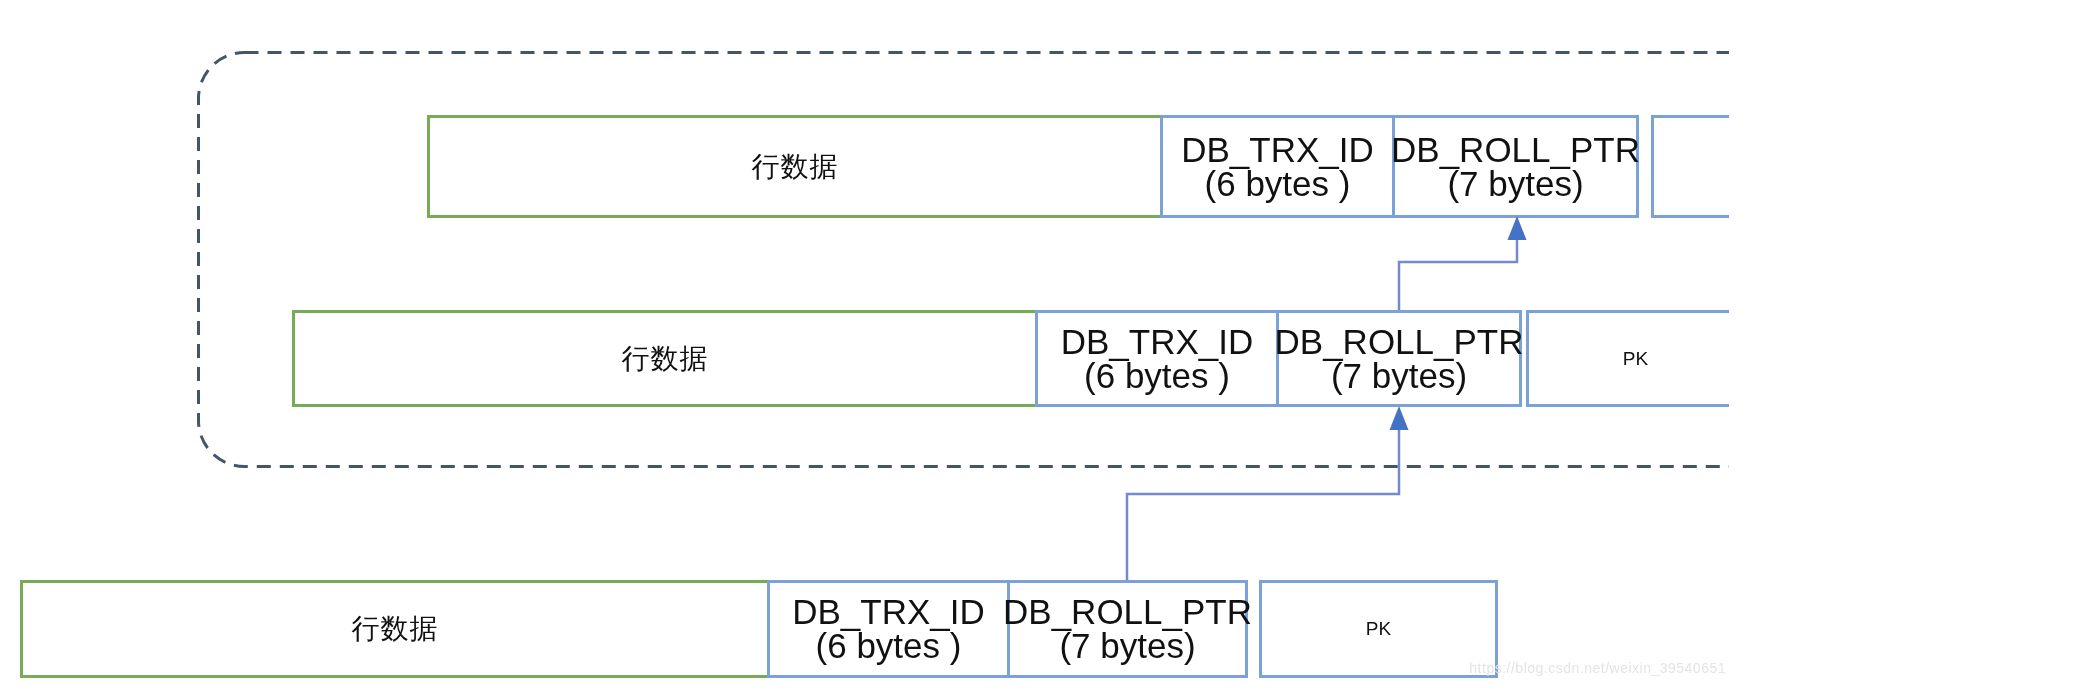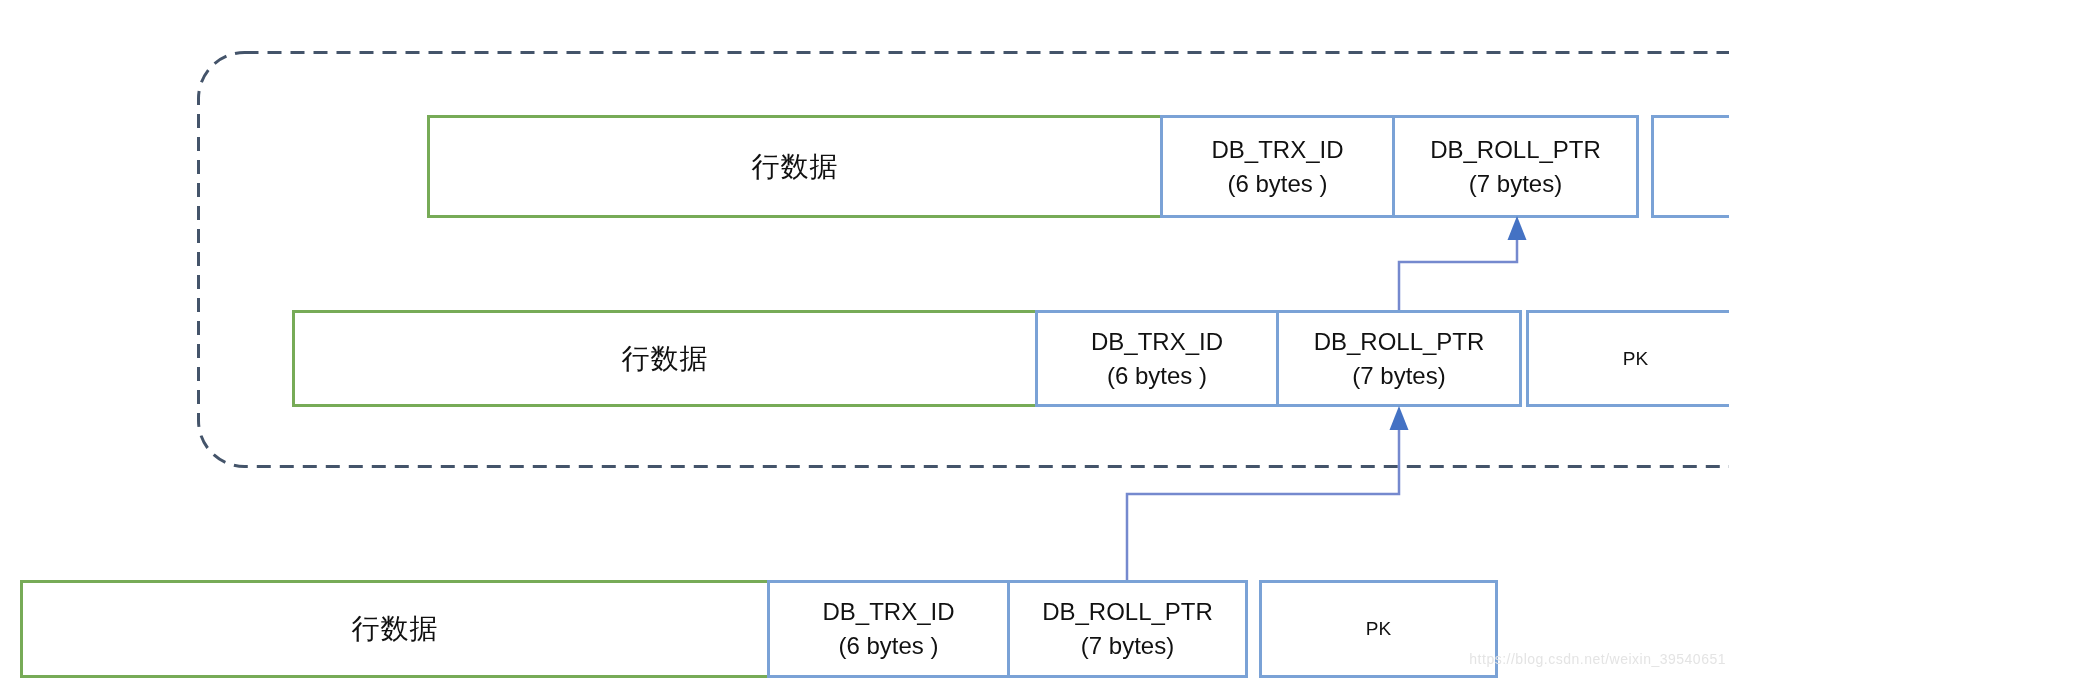--- a/index.html
+++ b/index.html
@@ -9,26 +9,26 @@
     color:var(--text,#111);
     border-radius:26px;
   }
   .cell{
     position:absolute;box-sizing:border-box;background:#ffffff;
     border:3px solid var(--box-blue,#7aa2d6);
     display:flex;align-items:center;justify-content:center;text-align:center;
   }
   .cell.green{border-color:var(--box-green,#77ab57);}
   .cn-label{font-size:28px;letter-spacing:1px;}
-  .two-line{font-size:24px;line-height:34px;}
+  .two-line{font-size:35px;line-height:34px;}
   .two-line span{display:block;}
   .pk-label{font-size:19px;}
   #overlay{position:absolute;left:0;top:0;pointer-events:none;}
   .watermark{
-    position:absolute;right:3px;bottom:25px;
+    position:absolute;right:3px;bottom:16px;
     font-size:14px;color:var(--watermark,#e4e4e4);letter-spacing:0.5px;
   }
 </style>
 </head>
 <body>
 
 <div id="canvas">
 
   <div>
     <div class="cell green" style="left:427px;top:115px;width:736px;height:103px;">

